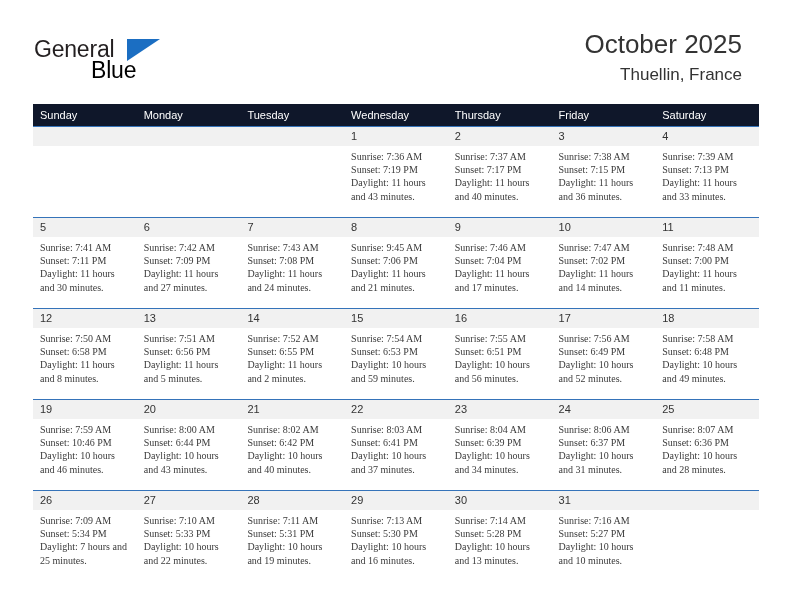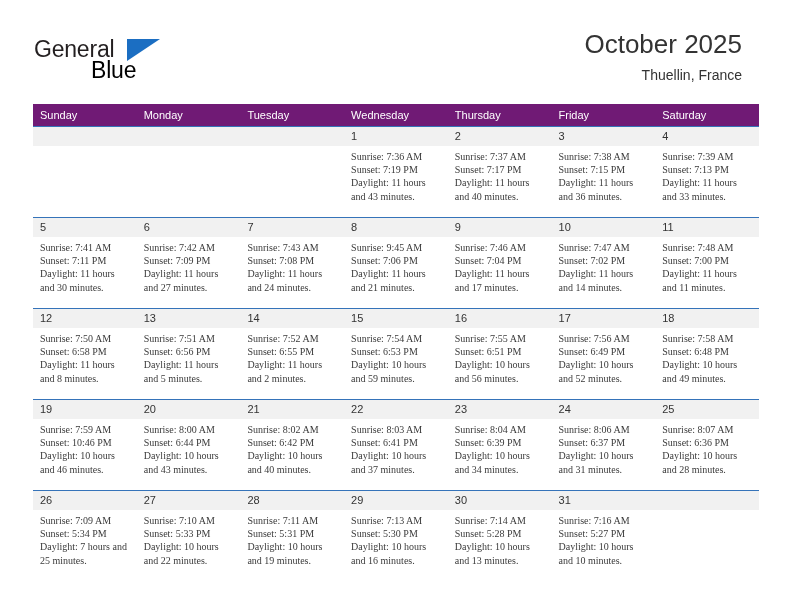--- a/index.html
+++ b/index.html
@@ -72,42 +72,42 @@
     text-align: right;
   }
   .cal-title {
     font-size: 26px;
     color: #333333;
     line-height: 32px;
     font-family: "Liberation Sans", sans-serif;
     white-space: nowrap;
   }
   .cal-sub {
-    font-size: 14px;
+    font-size: 17px;
     color: #333333;
     line-height: 20px;
     margin-top: 5px;
     font-family: "Liberation Sans", sans-serif;
     white-space: nowrap;
   }
 
   
   .calendar {
     position: absolute;
     left: 33px;
     top: 104px;
     width: 726px;
   }
   table.cal {
     border-collapse: collapse;
     table-layout: fixed;
     width: 726px;
   }
   table.cal th {
-    background: #701a75;
+    background: #0f172a;
     color: #ffffff;
     font-size: 11px;
     font-weight: normal;
     text-align: left;
     padding: 5px 0 5px 7px;
     height: 12px;
     border: none;
     font-family: "Liberation Sans", sans-serif;
     margin-left: 48px;
   }

